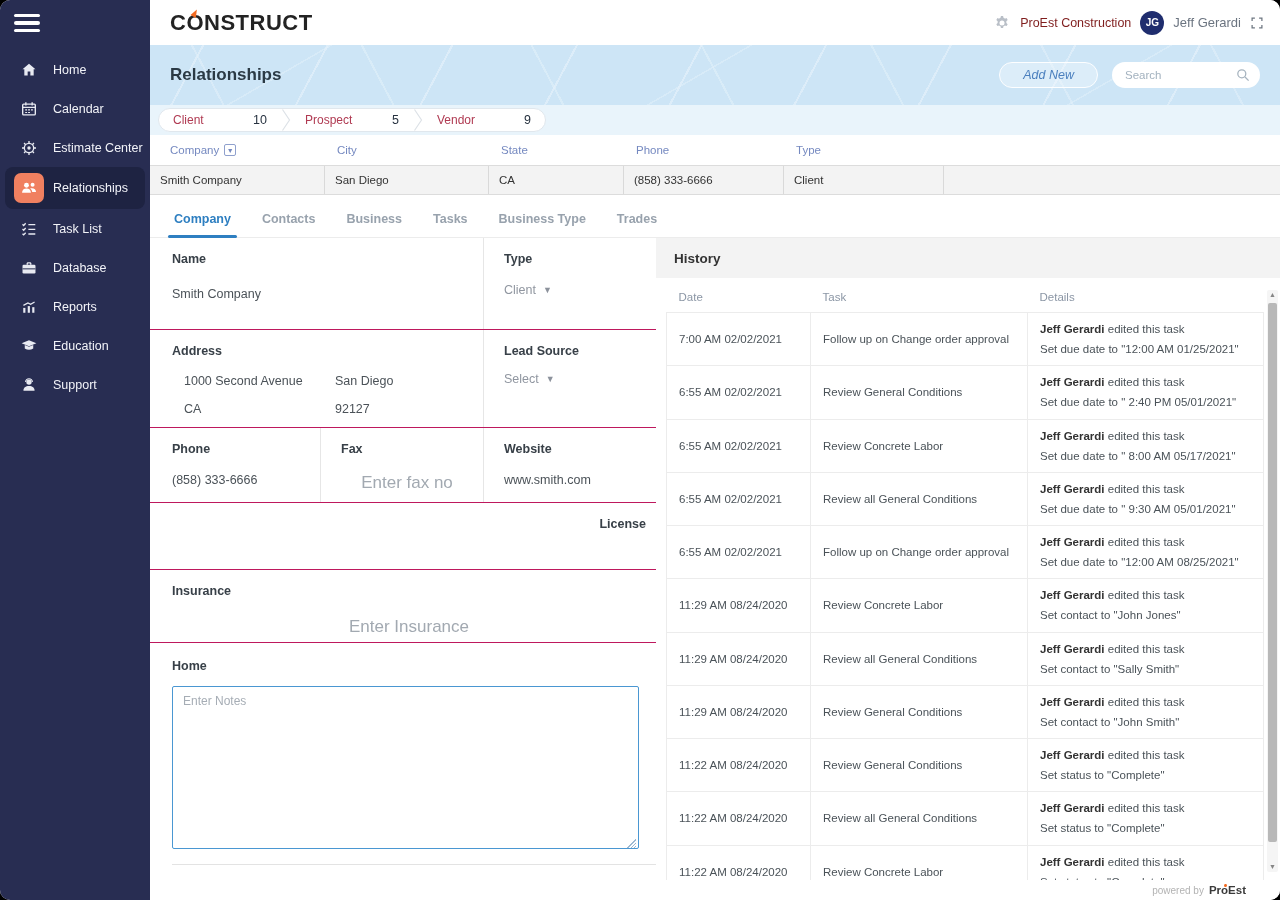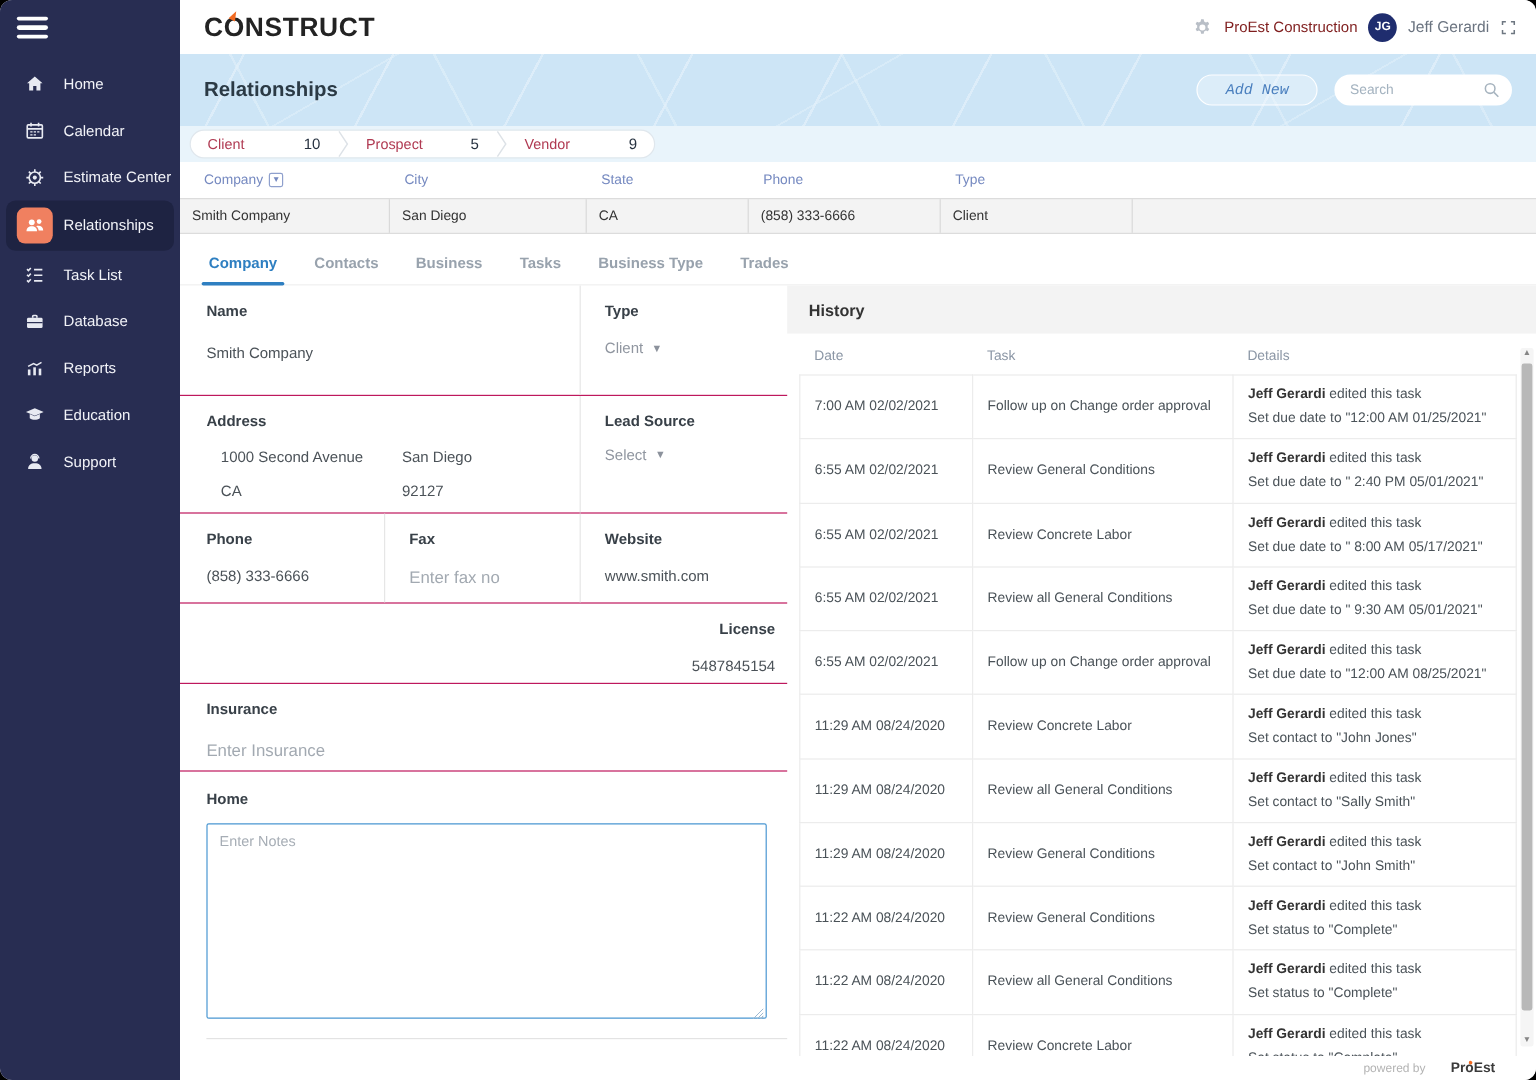--- a/index.html
+++ b/index.html
@@ -36,21 +36,21 @@
   
   .banner { height:60px; background:#cde5f6; position:relative; display:flex; align-items:center; padding:0 20px; overflow:hidden; }
   .banner::before { content:''; position:absolute; inset:0; opacity:.45; pointer-events:none;
       background:
         repeating-linear-gradient(118deg, transparent 0 46px, rgba(255,255,255,.7) 46px 48px, transparent 48px 110px),
         repeating-linear-gradient(62deg, transparent 0 64px, rgba(255,255,255,.55) 64px 66px, transparent 66px 150px),
         repeating-linear-gradient(150deg, transparent 0 90px, rgba(255,255,255,.5) 90px 91.5px, transparent 91.5px 210px); }
   .page-title { font-size:17px; font-weight:bold; color:#2b3a45; position:relative; z-index:1; }
   .banner-right { margin-left:auto; display:flex; align-items:center; gap:14px; position:relative; z-index:1; }
   .add-new-btn { border:1.5px solid #fdfeff; background:rgba(255,255,255,.3); color:#4a7fbe; font-style:italic;
-      font-size:12.5px; padding:5px 23px; border-radius:15px; cursor:pointer; font-family:Liberation Mono, monospace; }
+      font-size:12.5px; padding:5px 23px; border-radius:15px; cursor:pointer; font-family:Liberation Sans, sans-serif; }
   .search-wrap { position:relative; }
   .search-input { width:148px; height:26px; border:none; border-radius:14px; background:#fff; padding:0 30px 0 13px;
       font-size:11.5px; color:#445; outline:none; font-family:"Liberation Sans",sans-serif; }
   .search-input::placeholder { color:#a3b2bf; }
   .search-icon { position:absolute; right:9px; top:5px; }
 
   
   .subbar { height:30px; background:#e9f4fb; display:flex; align-items:center; padding:0 8px; }
   .seg-control { display:flex; align-items:stretch; background:#fff; border:1px solid #e0e7ed; border-radius:12px; height:24px; overflow:hidden; }
   .seg { display:flex; align-items:center; justify-content:space-between; width:122px; padding:0 14px; cursor:pointer; }
@@ -89,21 +89,21 @@
   
   .content { flex:1; display:flex; min-height:0; background:#fff; }
 
   
   .form-panel { width:506px; flex-shrink:0; }
   .fsection { border-bottom:1px solid #be185d; display:flex; }
   .fcol { padding:14px 10px 12px 22px; }
   .fcol.bl { border-left:1px solid #e6e6e6; padding-left:20px; }
   .flabel { font-size:12.5px; font-weight:bold; color:#384048; }
   .fvalue { font-size:12.5px; color:#4b5258; cursor:text; }
-  .fplaceholder { font-size:14px; color:#a2a9b1; cursor:text; }
+  .fplaceholder { font-size:17px; color:#a2a9b1; cursor:text;text-align:center; }
   .dropdown { font-size:12.5px; color:#9096a0; cursor:pointer; display:inline-flex; align-items:center; gap:7px; }
   .dd-caret { font-size:9px; color:#8c929c; }
   .s1 { height:92px; } .s1 .fcol:first-child { width:333px; }
   .s1 .fvalue { margin-top:21px; } .s1 .dropdown { margin-top:17px; }
   .s2 { height:98px; } .s2 .fcol:first-child { width:333px; }
   .addr-grid { display:grid; grid-template-columns:151px auto; row-gap:14px; margin-top:16px;margin-left:12px; }
   .s2 .dropdown { margin-top:14px; }
   .s3 { height:75px; }
   .s3 .fcol:nth-child(1) { width:170px; } .s3 .fcol:nth-child(2) { width:163px; } .s3 .fcol:nth-child(3) { flex:1; }
   .s3 .fvalue, .s3 .fplaceholder { display:block; margin-top:17px; }
@@ -130,21 +130,21 @@
   table.history td { border:1px solid #ececec; font-size:11.5px; color:#4a5258; padding:6px 12px; vertical-align:middle; }
   td.d-details { line-height:1.75; vertical-align:top; padding-top:7px; }
   .h-user { font-weight:bold; color:#333; }
   
   .vscroll { position:absolute; top:52px; bottom:8px; right:2px; width:11px; background:#f5f5f5; border-radius:2px; cursor:pointer; }
   .vscroll .arrow { position:absolute; left:0; width:11px; text-align:center; font-size:7px; color:#858585; line-height:10px; }
   .vscroll .up { top:0; } .vscroll .down { bottom:0; }
   .vscroll .thumb { position:absolute; left:1px; right:1px; top:13px; bottom:30px; background:#b8b8b8; border-radius:2px; }
 
   
-  .footer { height:20px; background:#fff; display:flex; align-items:center; justify-content:flex-end; padding-right:34px; gap:21px; flex-shrink:0; }
+  .footer { height:20px; background:#fff; display:flex; align-items:center; justify-content:flex-end; padding-right:34px; gap:5px; flex-shrink:0; }
   .powered-by { font-size:10px; color:#b3b3b3; }
   .brand { font-size:11.5px; font-weight:bold; color:#3a3a3a; }
   .brand .accent-o::after { content:''; position:absolute; left:50%; top:0px; margin-left:-1px; width:3px; height:3px;
       background:#f26a21; border-radius:50%; transform:rotate(20deg); }
 </style>
 </head>
 <body>
 
 <div class="app">
 
@@ -406,21 +406,20 @@
             <div class="flabel">Fax</div>
             <span class="fplaceholder">Enter fax no</span>
           </div>
           <div class="fcol bl">
             <div class="flabel">Website</div>
             <span class="fvalue">www.smith.com</span>
           </div>
         </div>
         <div class="fsection s4">
           <div class="flabel">License</div>
-          <div class="fvalue">5487845154</div>
         </div>
         <div class="fsection s5">
           <div class="flabel">Insurance</div>
           <div class="fplaceholder">Enter Insurance</div>
         </div>
         <div class="fsection s6">
           <div class="flabel">Home</div>
           <div class="notes-wrap">
             <textarea class="notes-area" placeholder="Enter Notes" style=""></textarea>
             <div class="resize-grip"></div>

